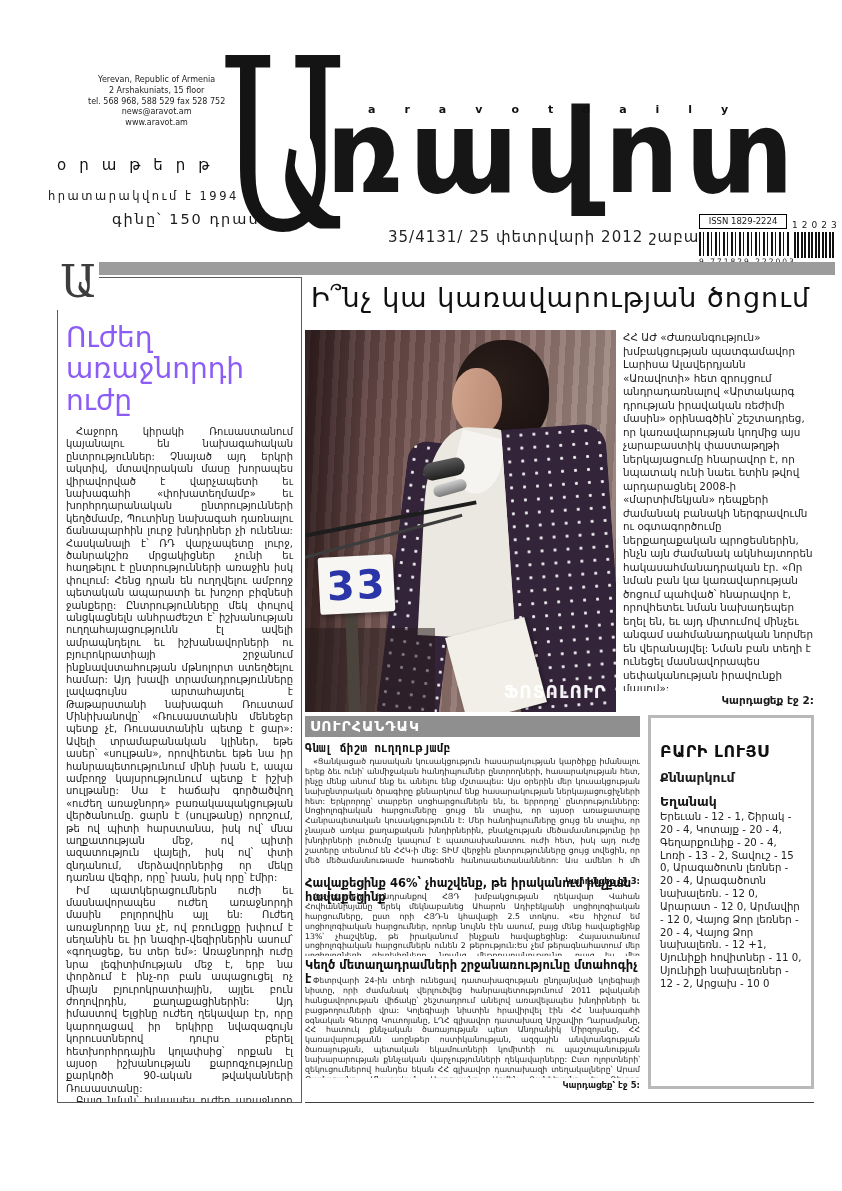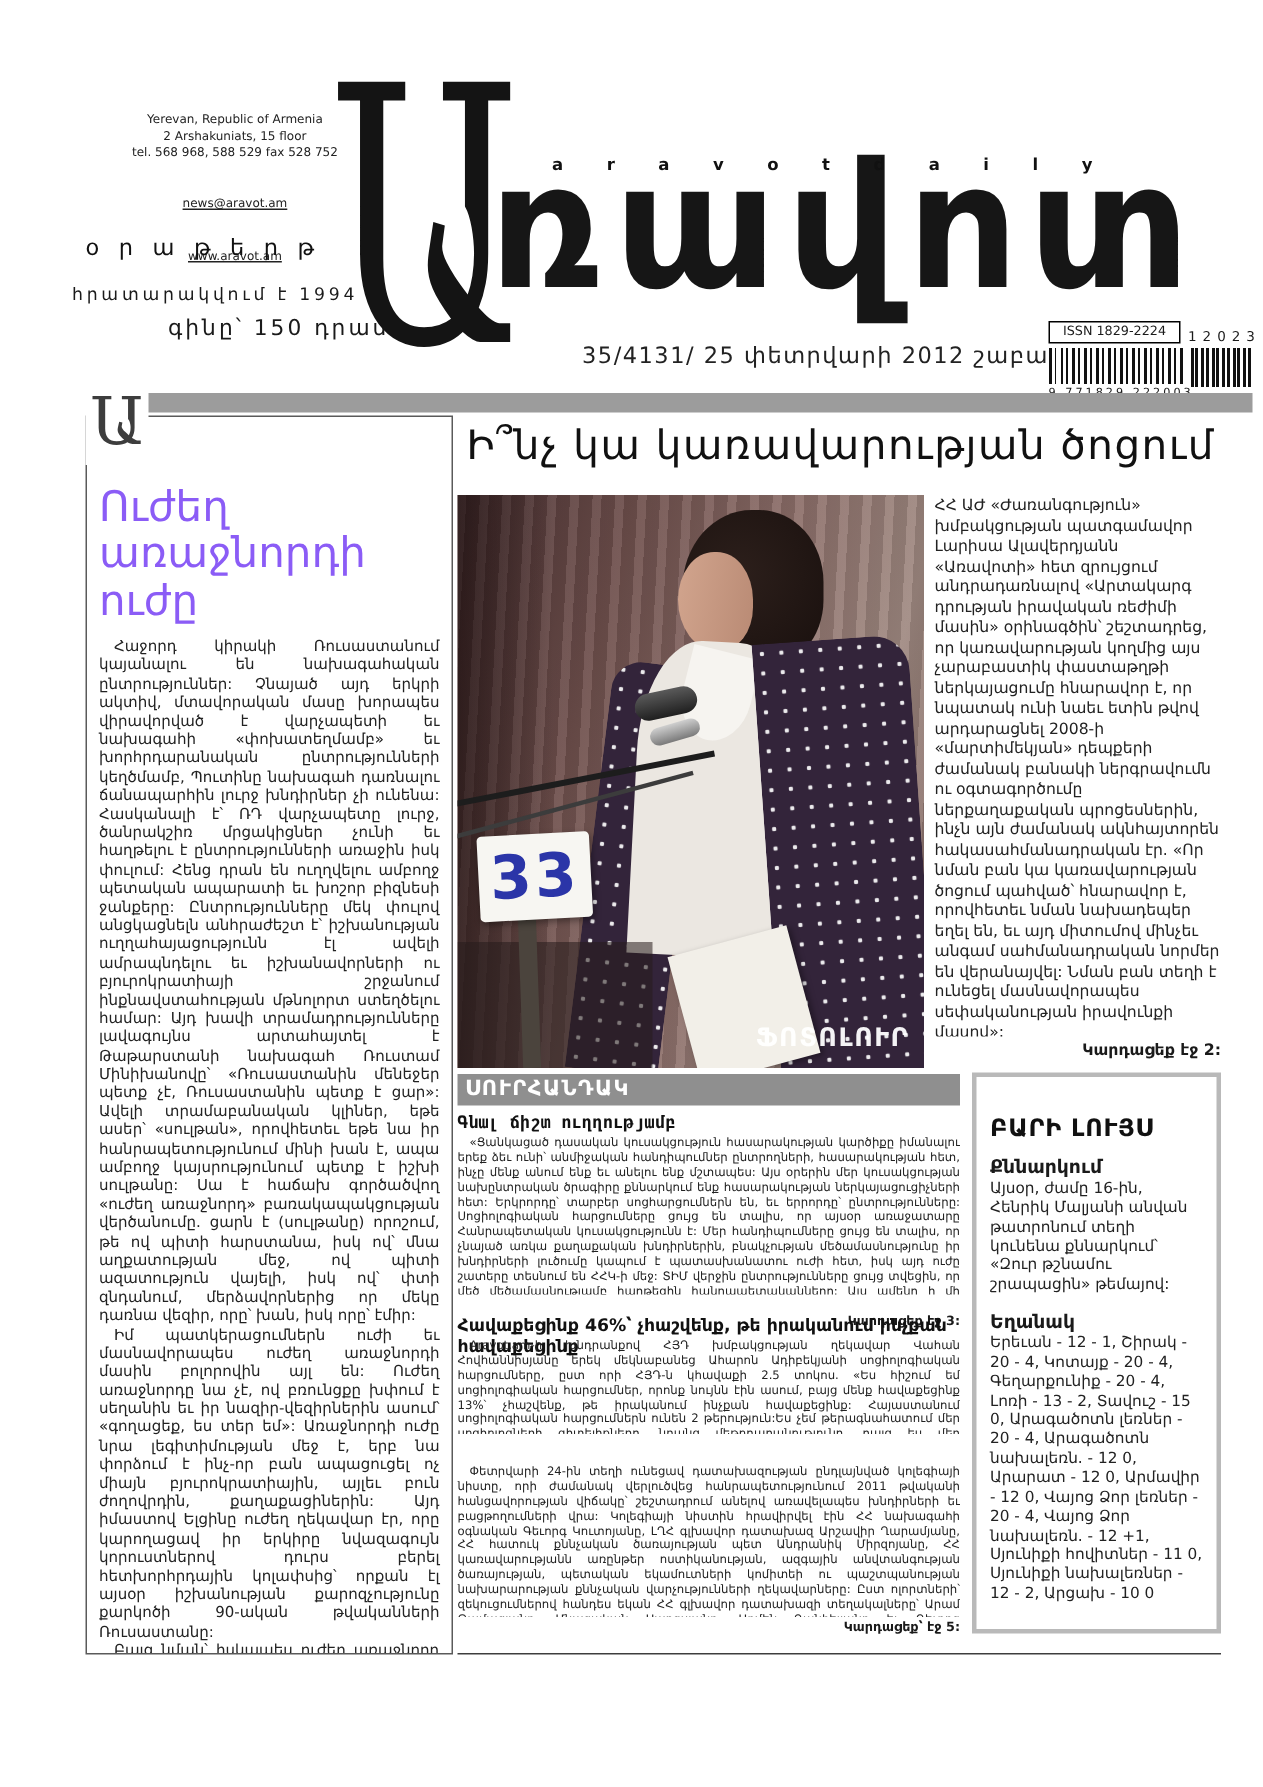--- a/index.html
+++ b/index.html
@@ -4,21 +4,21 @@
 <style>
   * { margin:0; padding:0; box-sizing:border-box; }
   html,body { background:#e8e8e8; }
   .page {
     position:relative; width:842px; height:1191px; margin:0 auto;
     background:#ffffff; overflow:hidden;
     font-family:"DejaVu Sans", sans-serif; color:#1a1a1a;
   }
   
   .contact { position:absolute; left:88px; top:75px; font-size:8px; line-height:1.35; color:#222;text-align:center; }
-  .contact .lnk { text-decoration:underline; display:block;margin-top:24px; }
+  .contact .lnk { display:block; }
   .daily-label { position:absolute; left:57px; top:156px; font-size:15px; letter-spacing:13px; color:#111; }
   .published-label { position:absolute; left:48px; top:189px; font-size:11.5px; letter-spacing:2.5px; }
   .price-label { position:absolute; left:112px; top:211px; font-size:14.5px; letter-spacing:2px; }
   .big-letter {
     position:absolute; left:220px; top:34px; font-family:"DejaVu Serif", serif;
     font-size:238px; line-height:0.95; font-weight:400; color:#141414;
     transform:scaleX(0.66); transform-origin:left top;
   }
   .title-rest {
     position:absolute; left:326px; top:94px; font-size:116px; line-height:1;
@@ -208,26 +208,26 @@
 
   <div class="courier-bar">ՍՈՒՐՀԱՆԴԱԿ</div>
 
   <div class="c-head" id="c1-head">Գնալ ճիշտ ուղղությամբ</div>
   <div class="c-text c-text-ind" id="c1-text">«Ցանկացած դասական կուսակցություն հասարակության կարծիքը իմանալու երեք ձեւ ունի՝ անմիջական հանդիպումներ ընտրողների, հասարակության հետ, ինչը մենք անում ենք եւ անելու ենք մշտապես: Այս օրերին մեր կուսակցության նախընտրական ծրագիրը քննարկում ենք հասարակության ներկայացուցիչների հետ: Երկրորդը՝ տարբեր սոցհարցումներն են, եւ երրորդը՝ ընտրությունները: Սոցիոլոգիական հարցումները ցույց են տալիս, որ այսօր առաջատարը Հանրապետական կուսակցությունն է: Մեր հանդիպումները ցույց են տալիս, որ չնայած առկա քաղաքական խնդիրներին, բնակչության մեծամասնությունը իր խնդիրների լուծումը կապում է պատասխանատու ուժի հետ, իսկ այդ ուժը շատերը տեսնում են ՀՀԿ-ի մեջ: ՏԻՄ վերջին ընտրությունները ցույց տվեցին, որ մեծ մեծամասնությամբ հաղթեցին հանրապետականները: Այս ամենը ի մի բերելով կարող ենք ասել, որ մենք ճիշտ ճանապարհի վրա ենք եւ գնում ենք ճիշտ ուղղությամբ»,- «Առավոտի» հետ զրույցում ասաց ԱԺ փոխնախագահ, ՀՀԿ խոսնակ Էդուարդ Շարմազանովը:</div>
   <div class="c-note" id="c1-note">Կարդացեք էջ 3:</div>
 
   <div class="c-head" id="c2-head">Հավաքեցինք 46%՝ չհաշվենք, թե իրականում ինչքան հավաքեցինք</div>
   <div class="c-text c-text-ind" id="c2-text">Aravot.am-ի խնդրանքով ՀՅԴ խմբակցության ղեկավար Վահան Հովհաննիսյանը երեկ մեկնաբանեց Ահարոն Ադիբեկյանի սոցիոլոգիական հարցումները, ըստ որի ՀՅԴ-ն կհավաքի 2.5 տոկոս. «Ես հիշում եմ սոցիոլոգիական հարցումներ, որոնք նույնն էին ասում, բայց մենք հավաքեցինք 13%՝ չհաշվենք, թե իրականում ինչքան հավաքեցինք: Հայաստանում սոցիոլոգիական հարցումներն ունեն 2 թերություն:Ես չեմ թերագնահատում մեր սոցիոլոգների գիտելիքները, նրանց մեթոդաբանությունը, բայց ես մեր հասարակությունը գիտեմ: Նրանցից քչերն են, որ ճիշտ են պատասխանում, հասկանալի պատճառներով: Այլ սոցհարցումներ ցույց են տվել 19%»:</div>
 
+  <div class="c-head" id="c3-head">Կեղծ մետաղադրամների շրջանառությունը մտահոգիչ է</div>
   <div class="c-text c-text-ind" id="c3-text">Փետրվարի 24-ին տեղի ունեցավ դատախազության ընդլայնված կոլեգիայի նիստը, որի ժամանակ վերլուծվեց հանրապետությունում 2011 թվականի հանցավորության վիճակը՝ շեշտադրում անելով առավելապես խնդիրների եւ բացթողումների վրա: Կոլեգիայի նիստին հրավիրվել էին ՀՀ նախագահի օգնական Գեւորգ Կուտոյանը, ԼՂՀ գլխավոր դատախազ Արշավիր Ղարամյանը, ՀՀ հատուկ քննչական ծառայության պետ Անդրանիկ Միրզոյանը, ՀՀ կառավարությանն առընթեր ոստիկանության, ազգային անվտանգության ծառայության, պետական եկամուտների կոմիտեի ու պաշտպանության նախարարության քննչական վարչությունների ղեկավարները: Ըստ ոլորտների՝ զեկուցումներով հանդես եկան ՀՀ գլխավոր դատախազի տեղակալները՝ Արամ Թամազյանը, Մնացական Սարգսյանը, Արմեն Դանիելյանը եւ Գեւորգ Կոստանյանը:</div>
   <div class="c-note" id="c3-note">Կարդացեք՝ էջ 5:</div>
 
   <div class="mid-rule"></div>
 
   <div class="gm-box">
     <div class="gm-title">ԲԱՐԻ ԼՈՒՅՍ</div>
     <div class="gm-head">Քննարկում</div>
-    <div class="gm-text">Այսօր, ժամը 16-ին, Հենրիկ Մալյանի անվան թատրոնում տեղի կունենա քննարկում՝ «Զուր թշնամու շրապացին» թեմայով:</div>
     <div class="gm-head">Եղանակ</div>
     <div class="gm-text">Երեւան - 12 - 1, Շիրակ - 20 - 4, Կոտայք - 20 - 4, Գեղարքունիք - 20 - 4, Լոռի - 13 - 2, Տավուշ - 15 0, Արագածոտն լեռներ - 20 - 4, Արագածոտն նախալեռն. - 12 0, Արարատ - 12 0, Արմավիր - 12 0, Վայոց Ձոր լեռներ - 20 - 4, Վայոց Ձոր նախալեռն. - 12 +1, Սյունիքի հովիտներ - 11 0, Սյունիքի նախալեռներ - 12 - 2, Արցախ - 10 0</div>
   </div>
 
 </div>
 
 </body></html>

